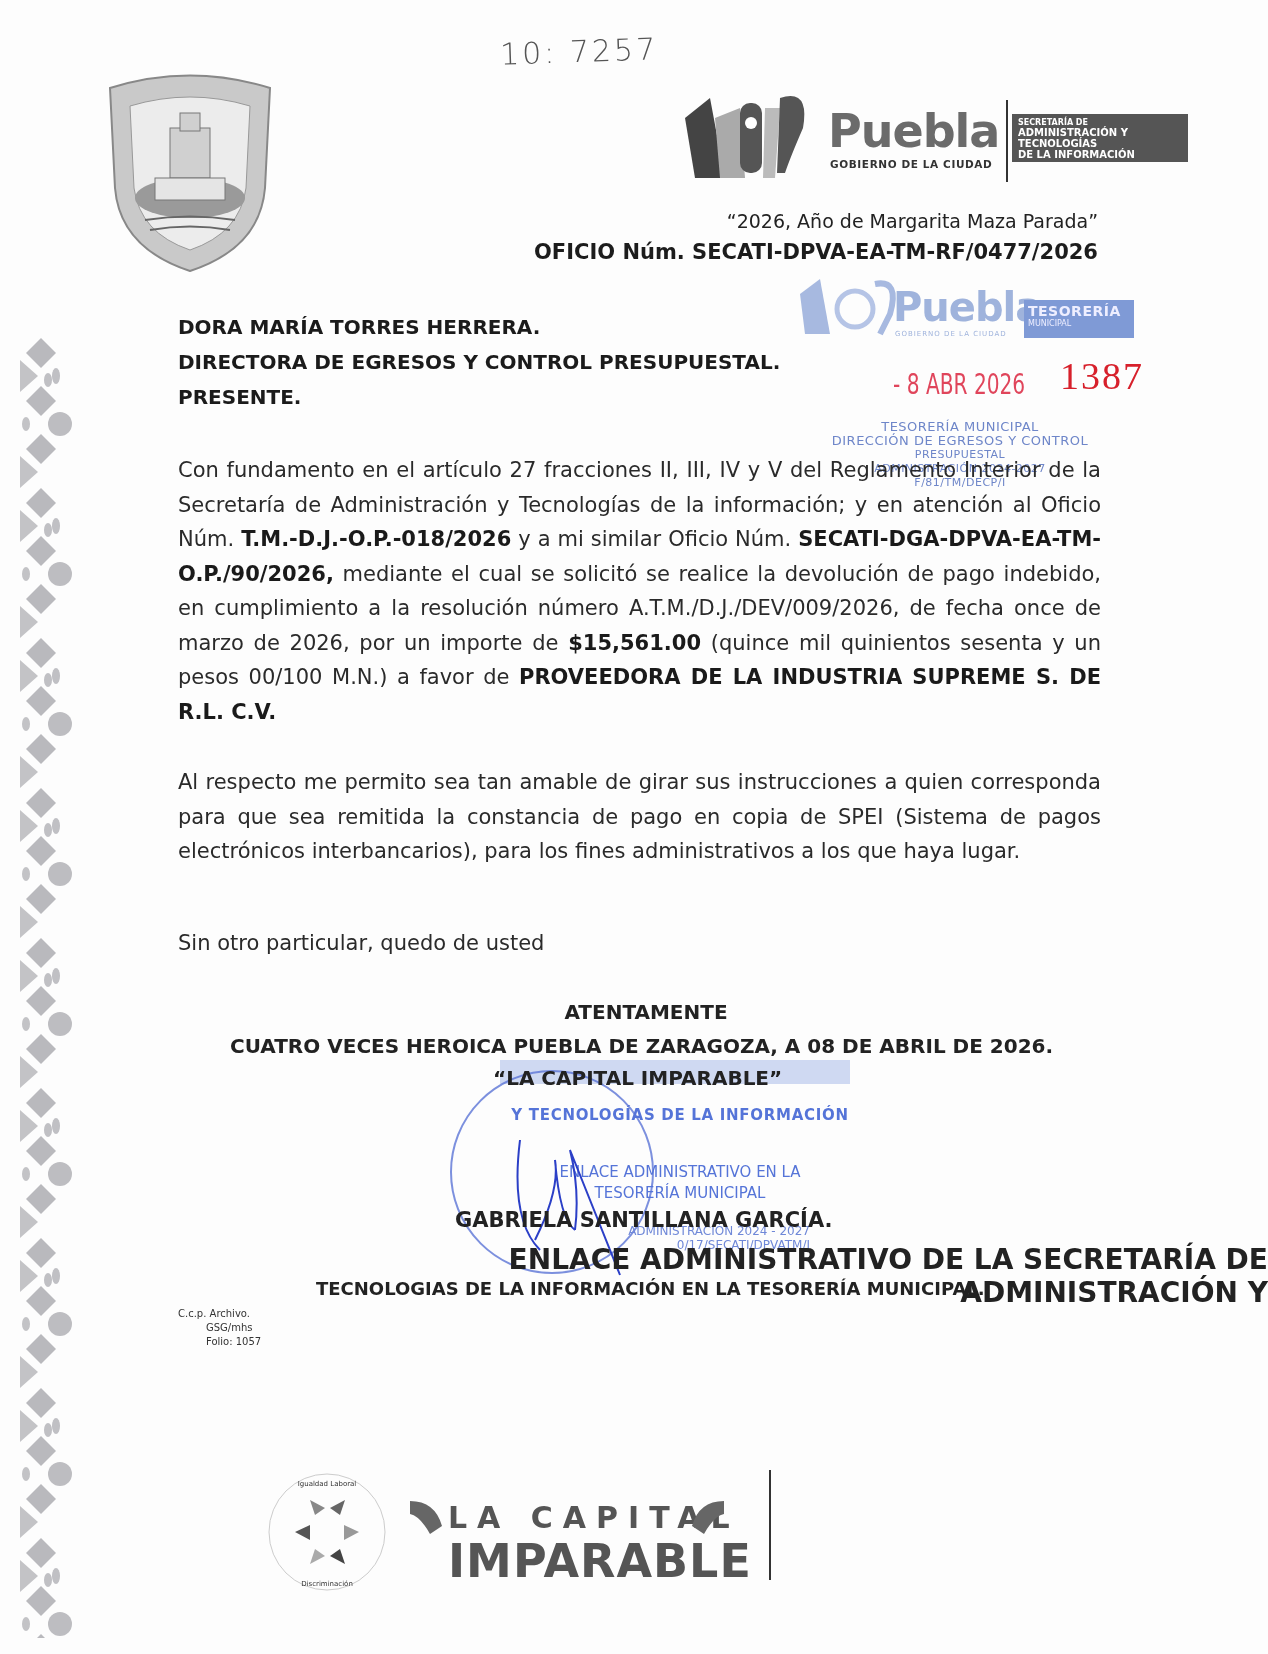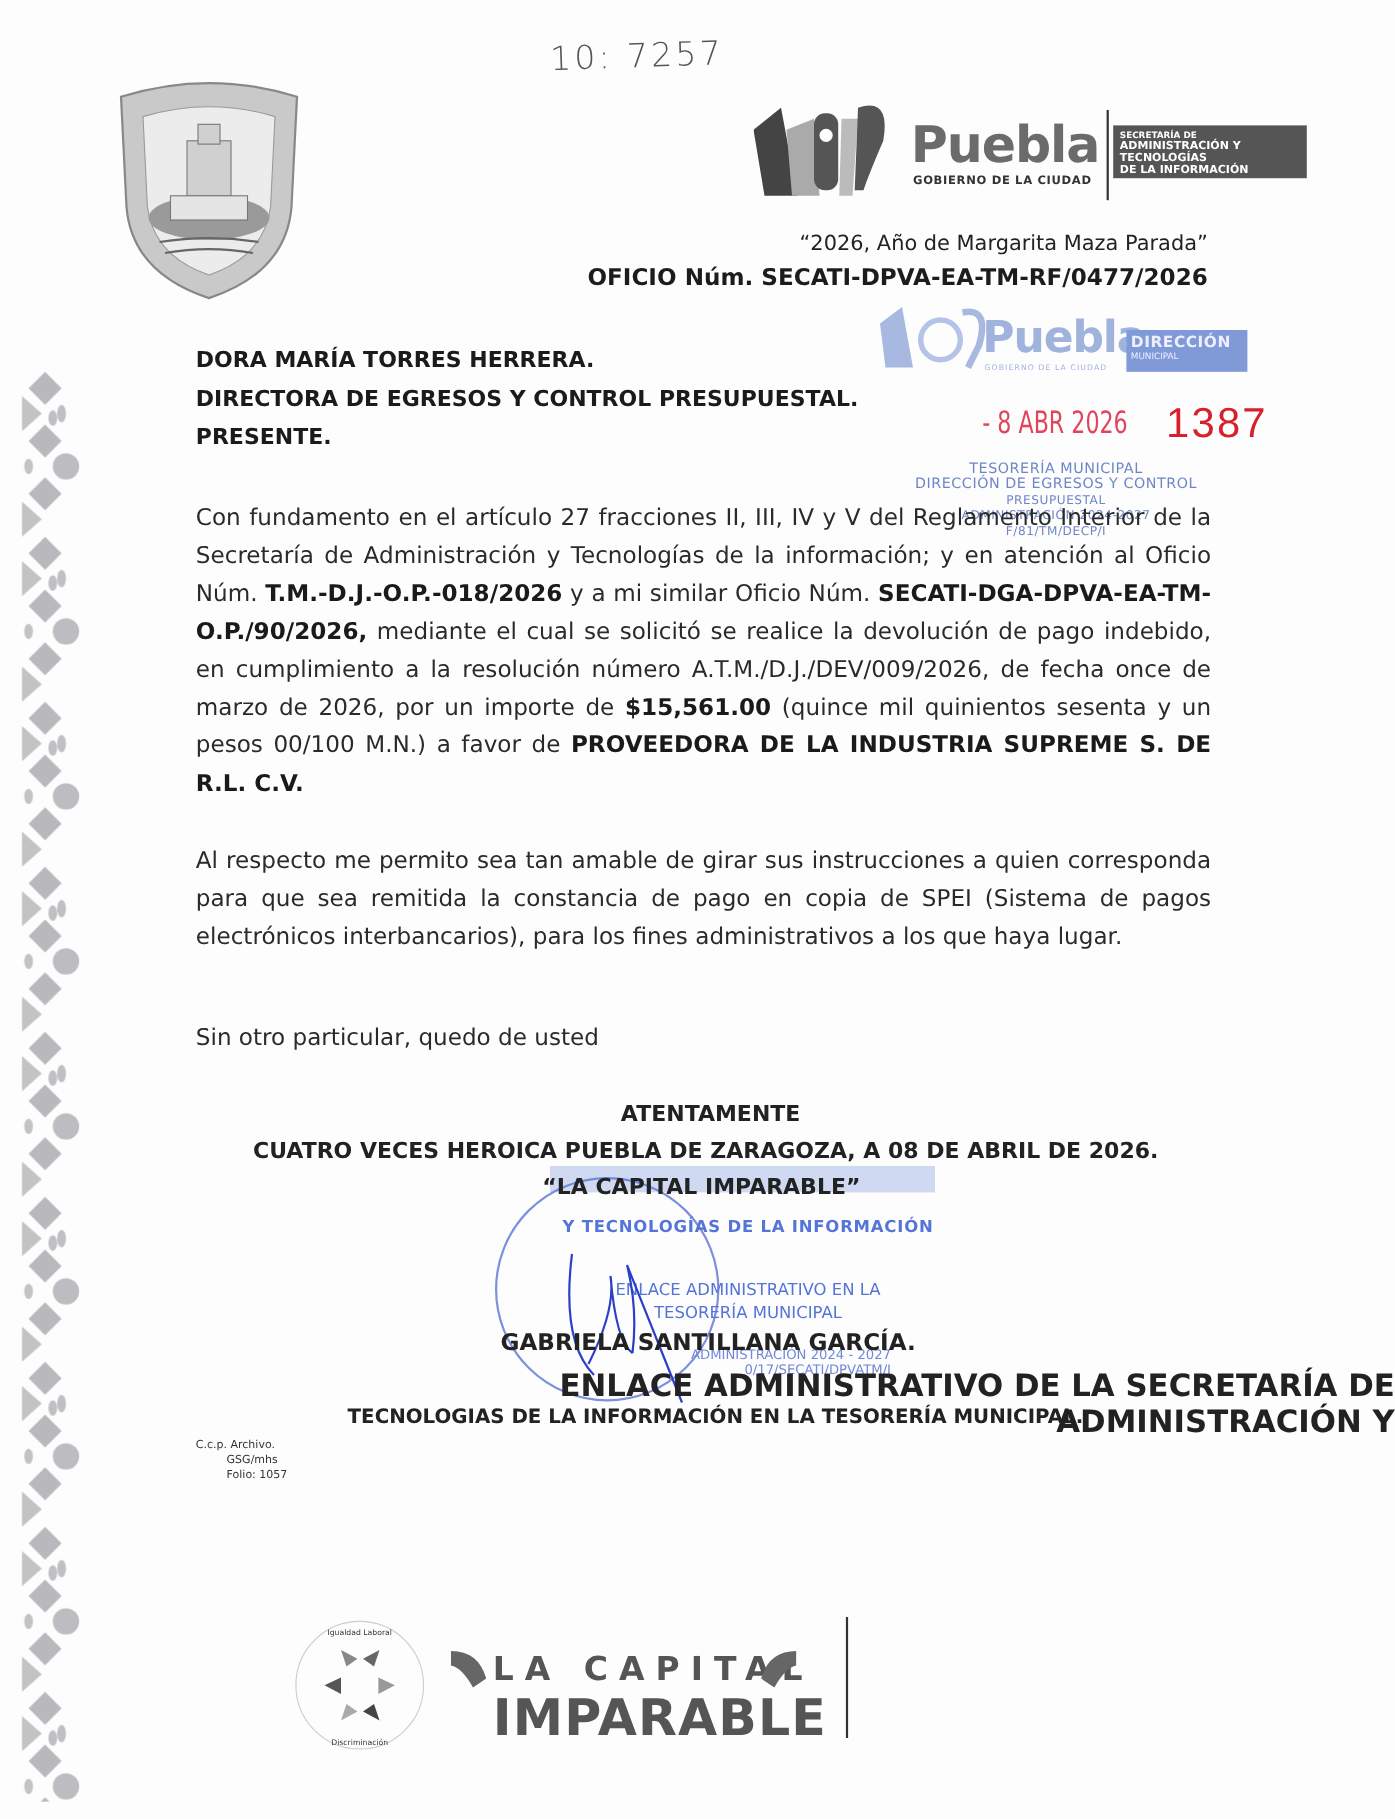--- a/index.html
+++ b/index.html
@@ -25,21 +25,21 @@
   .oficio { right:170px; top:240px; font-size:21px; font-weight:bold; color:#1c1c1c; }
 
   
   .ts-art { left:800px; top:274px; width:100px; height:66px; }
   .ts-word { left:893px; top:284px; font-size:40px; font-weight:bold; color:#9fb3dc; letter-spacing:-1px; }
   .ts-sub { left:895px; top:330px; font-size:7px; color:#9fb3dc; letter-spacing:1px; }
   .ts-box { left:1024px; top:300px; width:110px; height:38px; background:#7f9ad6; color:#eef; box-sizing:border-box; padding:3px 4px; }
   .ts-box .a { font-size:14px; font-weight:bold; letter-spacing:0.5px; }
   .ts-box .b { font-size:8px; }
   .date-stamp { left:893px; top:368px; font-size:28px; color:#e0455b; font-family:"DejaVu Sans Condensed","DejaVu Sans",sans-serif; transform:scaleX(0.8); transform-origin:left; }
-  .num-stamp { left:1060px; top:364px; font-size:38px; color:#d7202b; font-family:Liberation Sans, sans-serif; letter-spacing:2px;text-align:right; }
+  .num-stamp { left:1060px; top:354px; font-size:38px; color:#d7202b; font-family:Liberation Serif, serif; letter-spacing:2px;text-align:right; }
   .dir-stamp { left:810px; top:420px; width:300px; text-align:center; color:#6e86c9; font-size:13px; line-height:14px; letter-spacing:0.5px; }
   .dir-stamp .sm { font-size:11px; }
 
   
   .recipient { left:178px; top:310px; font-size:20px; font-weight:bold; line-height:35px; color:#1b1b1b; }
 
   
   .para { left:178px; width:923px; font-size:21px; line-height:34.5px; color:#2a2a2a; text-align:justify; }
   .p1 { top:453px; }
   .p2 { top:765px; }
@@ -123,21 +123,21 @@
 <div class="abs oficio">OFICIO Núm. SECATI-DPVA-EA-TM-RF/0477/2026</div>
 
 <svg class="abs ts-art" viewBox="0 0 100 66">
   <polygon points="0,20 20,5 30,60 5,60" fill="#a7b9e0"></polygon>
   <circle cx="55" cy="35" r="18" fill="none" stroke="#b5c4e6" stroke-width="5"></circle>
   <path d="M75,10 Q100,5 90,40 L80,60" stroke="#a7b9e0" stroke-width="6" fill="none"></path>
 </svg>
 <div class="abs ts-word">Puebla</div>
 <div class="abs ts-sub">GOBIERNO DE LA CIUDAD</div>
 <div class="abs ts-box">
-  <div class="a">DIRECCIÓN</div>
+  <div class="a">TESORERÍA</div>
   <div class="b">MUNICIPAL</div>
 </div>
 <div class="abs date-stamp">- 8 ABR 2026</div>
 <div class="abs num-stamp">1387</div>
 <div class="abs dir-stamp">
   <div>TESORERÍA MUNICIPAL</div>
   <div>DIRECCIÓN DE EGRESOS Y CONTROL</div>
   <div class="sm">PRESUPUESTAL</div>
   <div class="sm">ADMINISTRACIÓN 2024-2027</div>
   <div class="sm">F/81/TM/DECP/I</div>

